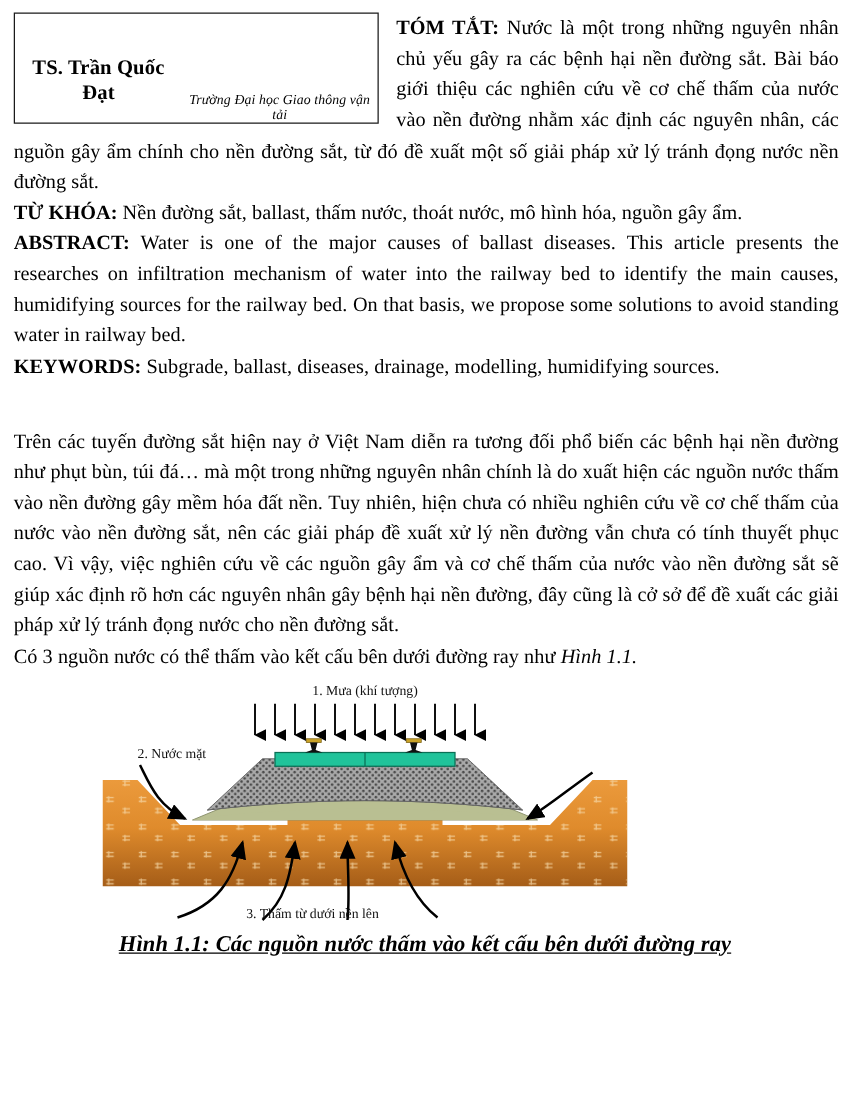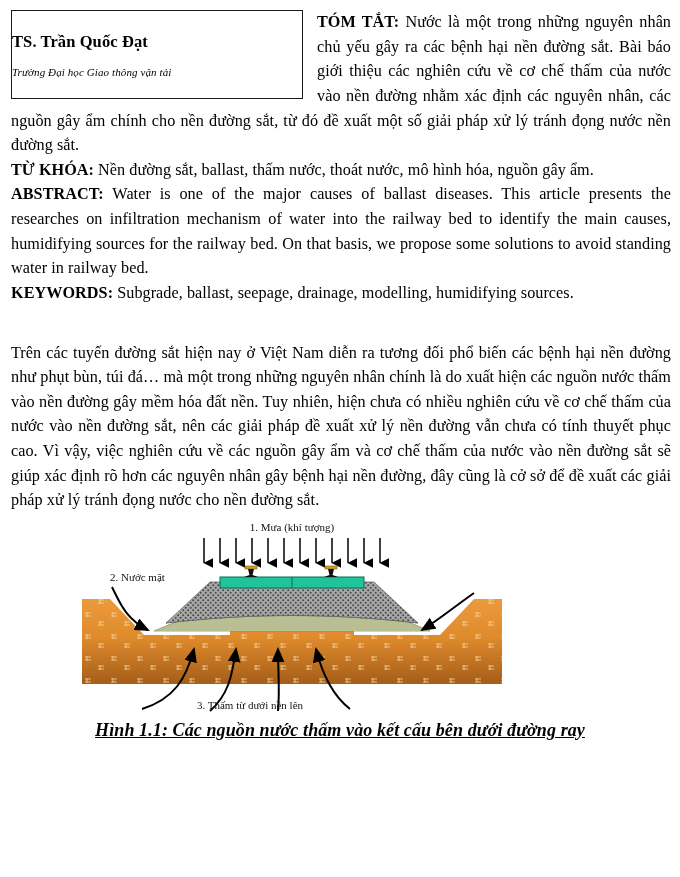--- a/index.html
+++ b/index.html
@@ -30,23 +30,23 @@
     box-sizing: border-box;
   }
   .author-box {
     float: left;
     width: 292px;
     height: 89px;
     border: 1px solid #1a1a1a;
     box-sizing: border-box;
     margin: 0 14px 2px 0;
     display: flex;
-    flex-direction: column;
+    flex-direction: row;
     justify-content: center;
-    align-items: flex-start;
+    align-items: flex-end;
     text-align: center;
   }
   .author-name {
     font-weight: bold;
     font-size: 16.5px;
     letter-spacing: 0.1px;
     margin-bottom: 14px;
   }
   .author-affil {
     font-style: italic;
@@ -127,30 +127,31 @@
     </div>
 
     <p class="para abstract-vi"><span class="lead">TÓM TẮT:</span><span> Nước là một trong những nguyên nhân chủ yếu gây ra các bệnh hại nền đường sắt. Bài báo giới thiệu các nghiên cứu về cơ chế thấm của nước vào nền đường nhằm xác định các nguyên nhân, các nguồn gây ẩm chính cho nền đường sắt, từ đó đề xuất một số giải pháp xử lý tránh đọng nước nền đường sắt.</span></p>
 
     <div class="clearer"></div>
 
     <p class="para"><span class="lead">TỪ KHÓA:</span><span> Nền đường sắt, ballast, thấm nước, thoát nước, mô hình hóa, nguồn gây ẩm.</span></p>
 
     <p class="para"><span class="lead">ABSTRACT:</span><span> Water is one of the major causes of ballast diseases. This article presents the researches on infiltration mechanism of water into the railway bed to identify the main causes, humidifying sources for the railway bed. On that basis, we propose some solutions to avoid standing water in railway bed.</span></p>
 
-    <p class="para"><span class="lead">KEYWORDS:</span><span> Subgrade, ballast, seepage, drainage, modelling, humidifying sources.</span></p>
+    <p class="para"><span class="lead">KEYWORDS:</span><span> Subgrade, ballast, diseases, drainage, modelling, humidifying sources.</span></p>
   </div>
 
   <div class="spacer-sec"></div>
 
 
   <div class="spacer-sec2"></div>
 
   <div class="body-zone">
     <p class="para">Trên các tuyến đường sắt hiện nay ở Việt Nam diễn ra tương đối phổ biến các bệnh hại nền đường như phụt bùn, túi đá… mà một trong những nguyên nhân chính là do xuất hiện các nguồn nước thấm vào nền đường gây mềm hóa đất nền. Tuy nhiên, hiện chưa có nhiều nghiên cứu về cơ chế thấm của nước vào nền đường sắt, nên các giải pháp đề xuất xử lý nền đường vẫn chưa có tính thuyết phục cao. Vì vậy, việc nghiên cứu về các nguồn gây ẩm và cơ chế thấm của nước vào nền đường sắt sẽ giúp xác định rõ hơn các nguyên nhân gây bệnh hại nền đường, đây cũng là cở sở để đề xuất các giải pháp xử lý tránh đọng nước cho nền đường sắt.</p>
+    <p class="para"><span>Có 3 nguồn nước có thể thấm vào kết cấu bên dưới đường ray như </span><span class="fig-ref">Hình 1.1.</span></p>
   </div>
 
   <figure class="figure">
     <div class="fig-canvas-wrap">
       <svg width="420" height="195" viewBox="0 0 420 195">
         <defs>
           <linearGradient id="groundGrad" x1="0" y1="0" x2="0" y2="1">
             <stop offset="0%" stop-color="#eb9a3c"></stop>
             <stop offset="45%" stop-color="#df8b2c"></stop>
             <stop offset="100%" stop-color="#a55d18"></stop>

